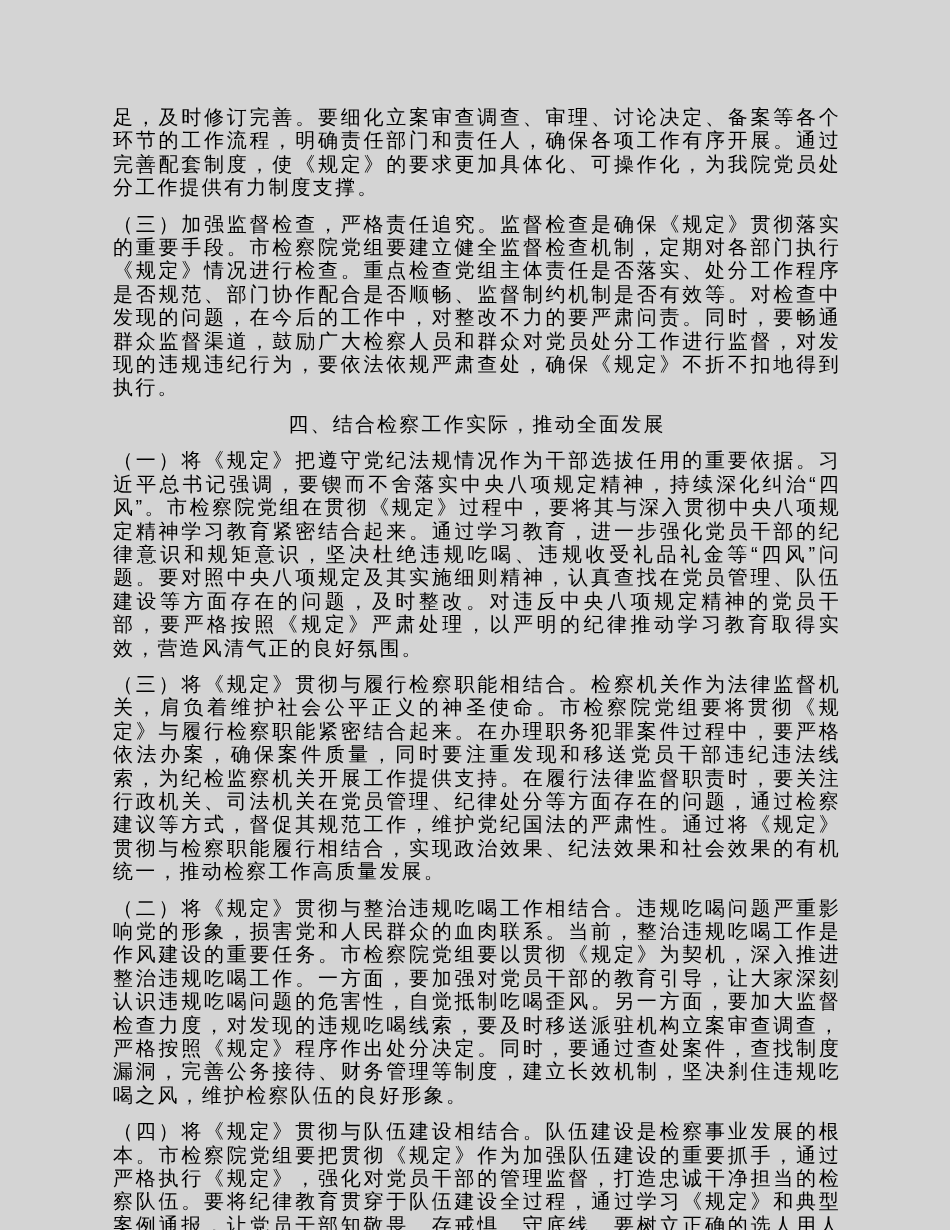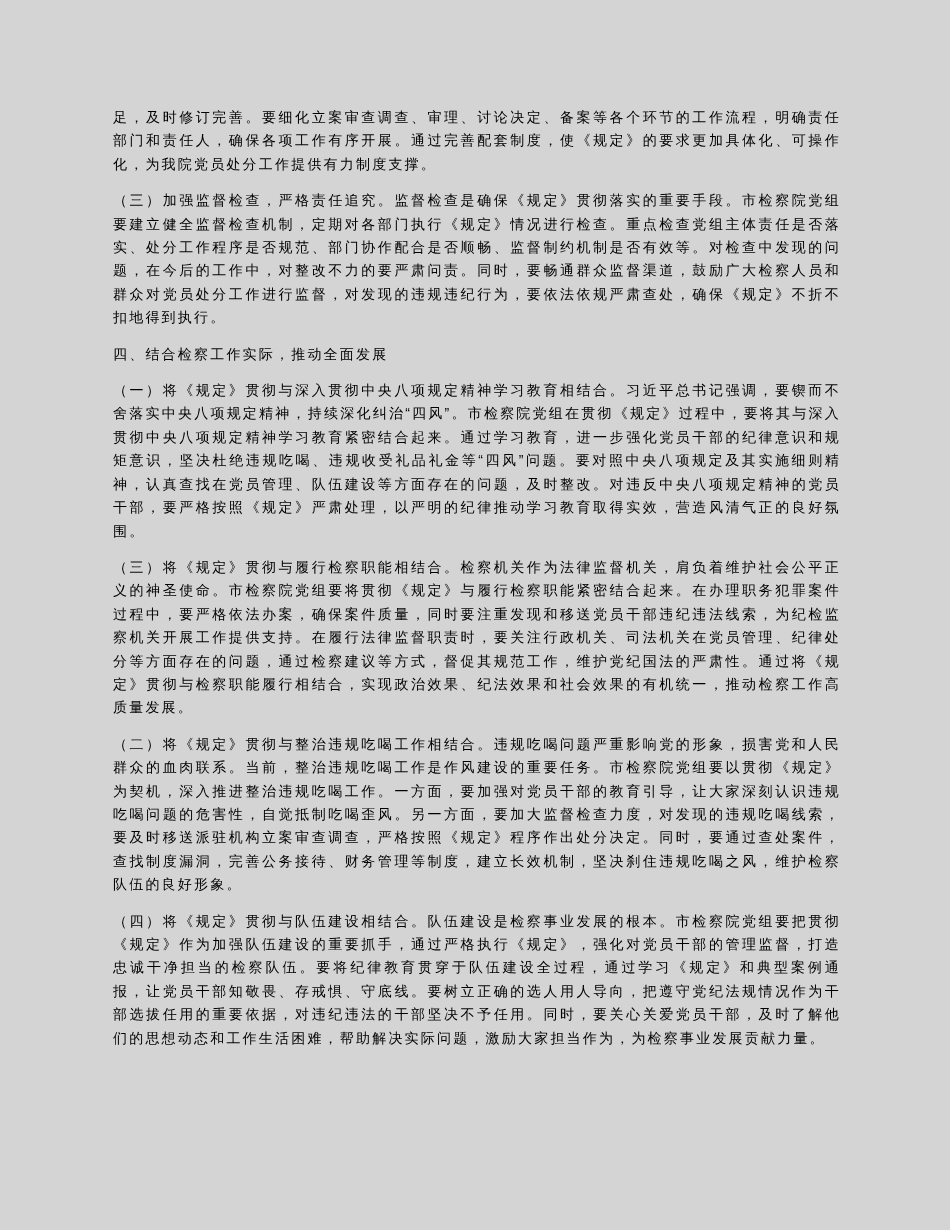--- a/index.html
+++ b/index.html
@@ -13,35 +13,35 @@
     color: #000000;
     overflow: hidden;
   }
   .document {
     position: absolute;
     left: 113px;
     top: 106px;
     width: 728px;
   }
   .para {
-    font-size: 14px;
+    font-size: 20px;
     line-height: 23.4px;
     letter-spacing: 2.2px;
     text-align: justify;
     margin: 0 0 13px 0;
     word-break: break-all;
   }
   .para.heading {
-    text-align: left;
+    text-align: center;
   }
 </style>
 </head>
 <body style="background: rgb(212, 212, 212); color: rgb(0, 0, 0);">
 
 <main class="document">
   <p class="para">足，及时修订完善。要细化立案审查调查、审理、讨论决定、备案等各个环节的工作流程，明确责任部门和责任人，确保各项工作有序开展。通过完善配套制度，使《规定》的要求更加具体化、可操作化，为我院党员处分工作提供有力制度支撑。</p>
   <p class="para">（三）加强监督检查，严格责任追究。监督检查是确保《规定》贯彻落实的重要手段。市检察院党组要建立健全监督检查机制，定期对各部门执行《规定》情况进行检查。重点检查党组主体责任是否落实、处分工作程序是否规范、部门协作配合是否顺畅、监督制约机制是否有效等。对检查中发现的问题，在今后的工作中，对整改不力的要严肃问责。同时，要畅通群众监督渠道，鼓励广大检察人员和群众对党员处分工作进行监督，对发现的违规违纪行为，要依法依规严肃查处，确保《规定》不折不扣地得到执行。</p>
   <p class="para heading">四、结合检察工作实际，推动全面发展</p>
-  <p class="para">（一）将《规定》贯彻与深入贯彻中央八项规定精神学习教育相结合。习近平总书记强调，要锲而不舍落实中央八项规定精神，持续深化纠治“四风”。市检察院党组在贯彻《规定》过程中，要将其与深入贯彻中央八项规定精神学习教育紧密结合起来。通过学习教育，进一步强化党员干部的纪律意识和规矩意识，坚决杜绝违规吃喝、违规收受礼品礼金等“四风”问题。要对照中央八项规定及其实施细则精神，认真查找在党员管理、队伍建设等方面存在的问题，及时整改。对违反中央八项规定精神的党员干部，要严格按照《规定》严肃处理，以严明的纪律推动学习教育取得实效，营造风清气正的良好氛围。</p>
+  <p class="para">（一）将《规定》把遵守党纪法规情况作为干部选拔任用的重要依据。习近平总书记强调，要锲而不舍落实中央八项规定精神，持续深化纠治“四风”。市检察院党组在贯彻《规定》过程中，要将其与深入贯彻中央八项规定精神学习教育紧密结合起来。通过学习教育，进一步强化党员干部的纪律意识和规矩意识，坚决杜绝违规吃喝、违规收受礼品礼金等“四风”问题。要对照中央八项规定及其实施细则精神，认真查找在党员管理、队伍建设等方面存在的问题，及时整改。对违反中央八项规定精神的党员干部，要严格按照《规定》严肃处理，以严明的纪律推动学习教育取得实效，营造风清气正的良好氛围。</p>
   <p class="para">（三）将《规定》贯彻与履行检察职能相结合。检察机关作为法律监督机关，肩负着维护社会公平正义的神圣使命。市检察院党组要将贯彻《规定》与履行检察职能紧密结合起来。在办理职务犯罪案件过程中，要严格依法办案，确保案件质量，同时要注重发现和移送党员干部违纪违法线索，为纪检监察机关开展工作提供支持。在履行法律监督职责时，要关注行政机关、司法机关在党员管理、纪律处分等方面存在的问题，通过检察建议等方式，督促其规范工作，维护党纪国法的严肃性。通过将《规定》贯彻与检察职能履行相结合，实现政治效果、纪法效果和社会效果的有机统一，推动检察工作高质量发展。</p>
   <p class="para">（二）将《规定》贯彻与整治违规吃喝工作相结合。违规吃喝问题严重影响党的形象，损害党和人民群众的血肉联系。当前，整治违规吃喝工作是作风建设的重要任务。市检察院党组要以贯彻《规定》为契机，深入推进整治违规吃喝工作。一方面，要加强对党员干部的教育引导，让大家深刻认识违规吃喝问题的危害性，自觉抵制吃喝歪风。另一方面，要加大监督检查力度，对发现的违规吃喝线索，要及时移送派驻机构立案审查调查，严格按照《规定》程序作出处分决定。同时，要通过查处案件，查找制度漏洞，完善公务接待、财务管理等制度，建立长效机制，坚决刹住违规吃喝之风，维护检察队伍的良好形象。</p>
   <p class="para">（四）将《规定》贯彻与队伍建设相结合。队伍建设是检察事业发展的根本。市检察院党组要把贯彻《规定》作为加强队伍建设的重要抓手，通过严格执行《规定》，强化对党员干部的管理监督，打造忠诚干净担当的检察队伍。要将纪律教育贯穿于队伍建设全过程，通过学习《规定》和典型案例通报，让党员干部知敬畏、存戒惧、守底线。要树立正确的选人用人导向，把遵守党纪法规情况作为干部选拔任用的重要依据，对违纪违法的干部坚决不予任用。同时，要关心关爱党员干部，及时了解他们的思想动态和工作生活困难，帮助解决实际问题，激励大家担当作为，为检察事业发展贡献力量。</p>
 </main>
 
 </body></html>

